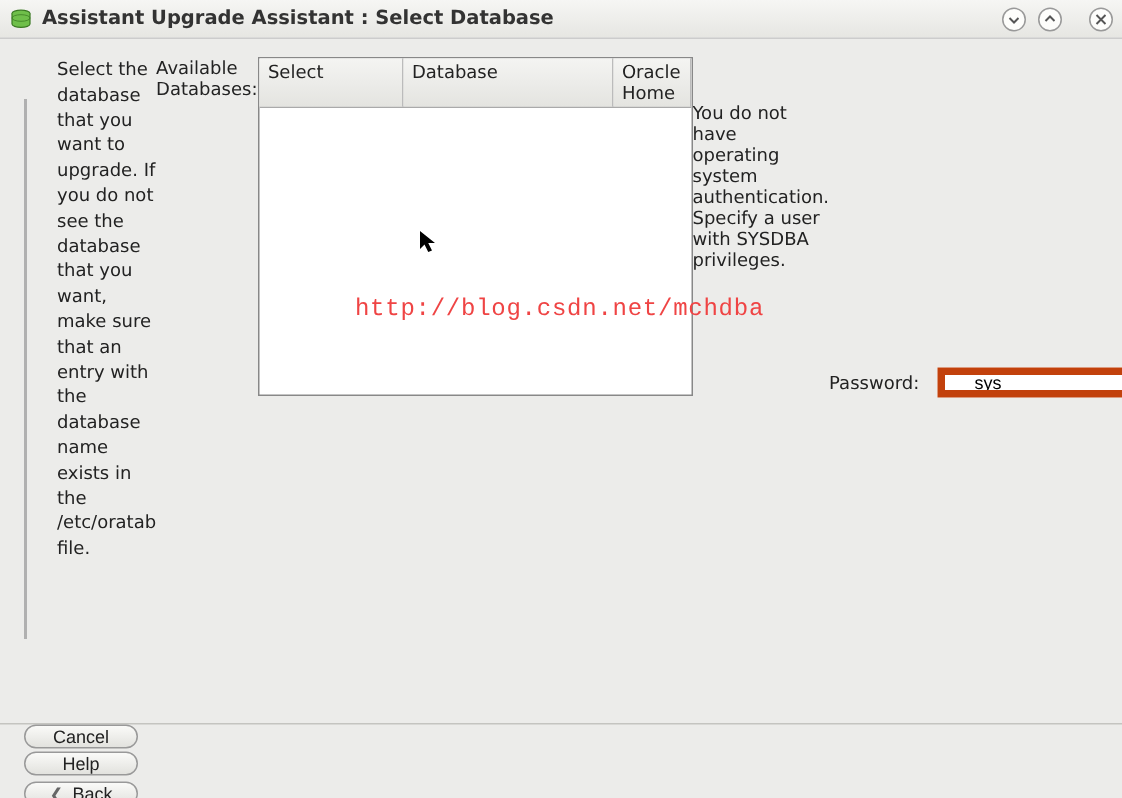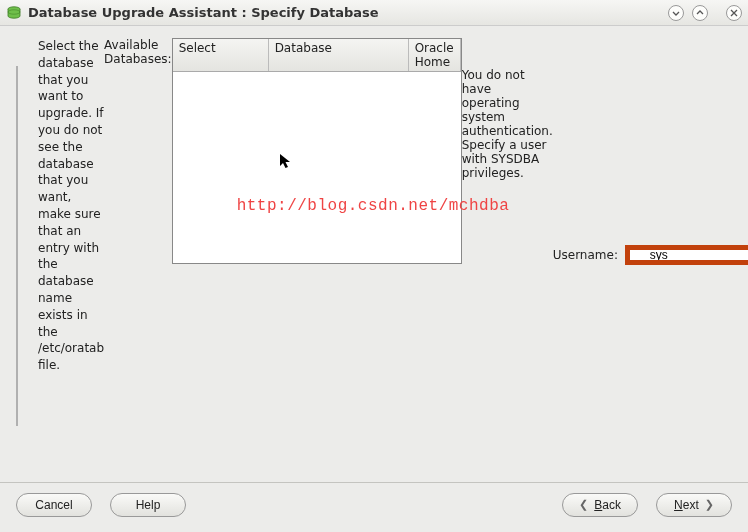--- a/index.html
+++ b/index.html
@@ -120,23 +120,24 @@
     border: 5px solid #c2410c;
     background: #fff;
     padding: 1px 20px;
     font-size: 12px;
     font-family: Liberation Sans, sans-serif;
   }
   .footer {
     height: 44px;
     border-top: 1px solid #c4c4c0;
     display: flex;
-    align-items: center;
+    align-items: flex-start;
     padding: 0 16px;
-    gap: 18px;
+    gap: 2px;
+    flex-direction: column;
   }
   .footer .spacer { flex: 1; }
   .btn {
     min-width: 76px;
     height: 24px;
     border: 1px solid #999;
     border-radius: 12px;
     background: linear-gradient(#fafaf8, #e2e2de);
     font-size: 12px;
     display: inline-flex;
@@ -158,21 +159,21 @@
 <body>
 
 <div class="titlebar">
   <span class="app-icon">
     <svg width="16" height="16" viewBox="0 0 16 16">
         <ellipse cx="8" cy="4" rx="6" ry="2.2" fill="#6fbf4a" stroke="#3a7a22" stroke-width="0.8"></ellipse>
         <path d="M2 4 v7 a6 2.2 0 0 0 12 0 v-7" fill="#6fbf4a" stroke="#3a7a22" stroke-width="0.8"></path>
         <ellipse cx="8" cy="7" rx="6" ry="2.2" fill="none" stroke="#3a7a22" stroke-width="0.5"></ellipse>
       </svg>
   </span>
-  <span class="title">Database Upgrade Assistant : Specify Database</span>
+  <span class="title">Assistant Upgrade Assistant : Select Database</span>
   <div class="win-controls">
     <div class="win-btn">
       <svg width="10" height="10" viewBox="0 0 10 10">
           <path d="M2 4 L5 7 L8 4" fill="none" stroke="#555" stroke-width="1.3"></path>
         </svg>
     </div>
     <div class="win-btn">
       <svg width="10" height="10" viewBox="0 0 10 10">
           <path d="M2 6 L5 3 L8 6" fill="none" stroke="#555" stroke-width="1.3"></path>
         </svg>
@@ -211,21 +212,21 @@
       </div>
       <div class="watermark">http://blog.csdn.net/mchdba</div>
       <svg class="cursor-arrow" width="14" height="18" viewBox="0 0 14 18">
         <path d="M1 1 L1 13 L4 10 L6.5 15 L9 14 L6.5 9 L11 9 Z" fill="#000"></path>
       </svg>
     </div>
 
     <div class="auth-msg">You do not have operating system authentication. Specify a user with SYSDBA privileges.</div>
 
     <div class="field-row">
-      <label>Username:</label>
+      <label>Password:</label>
       <input type="text" value="sys" style="">
     </div>
     <div class="field-row">
       <label>Password:</label>
       <input type="password" value="" style="">
     </div>
   </div>
 </div>
 
 <div class="footer">

